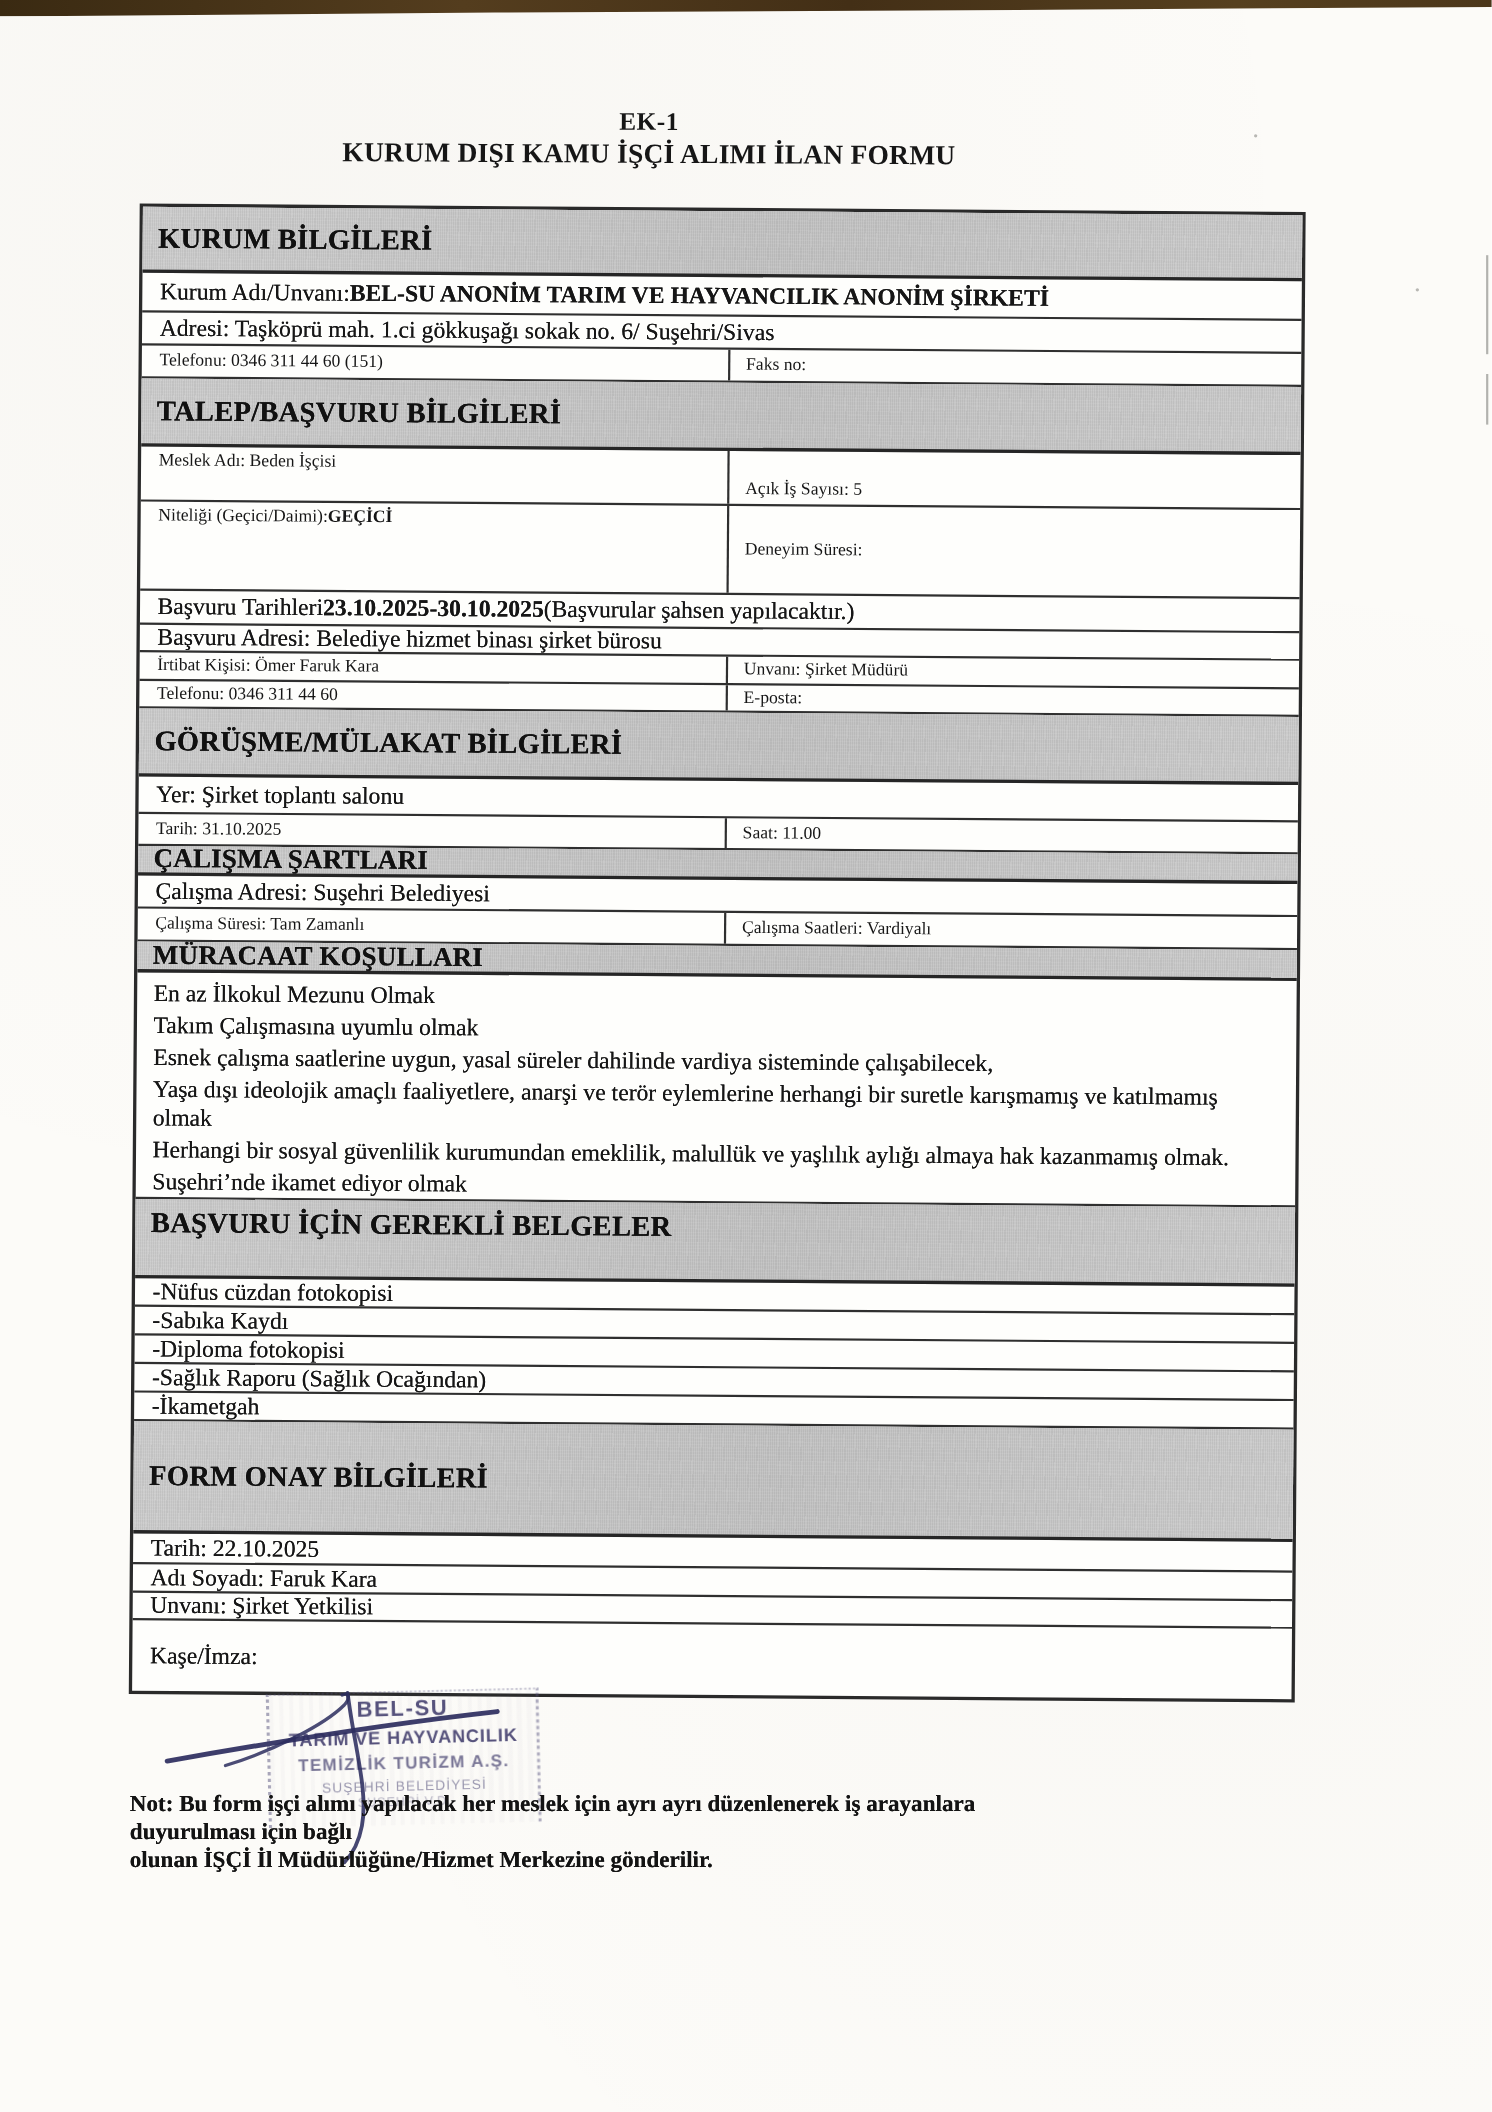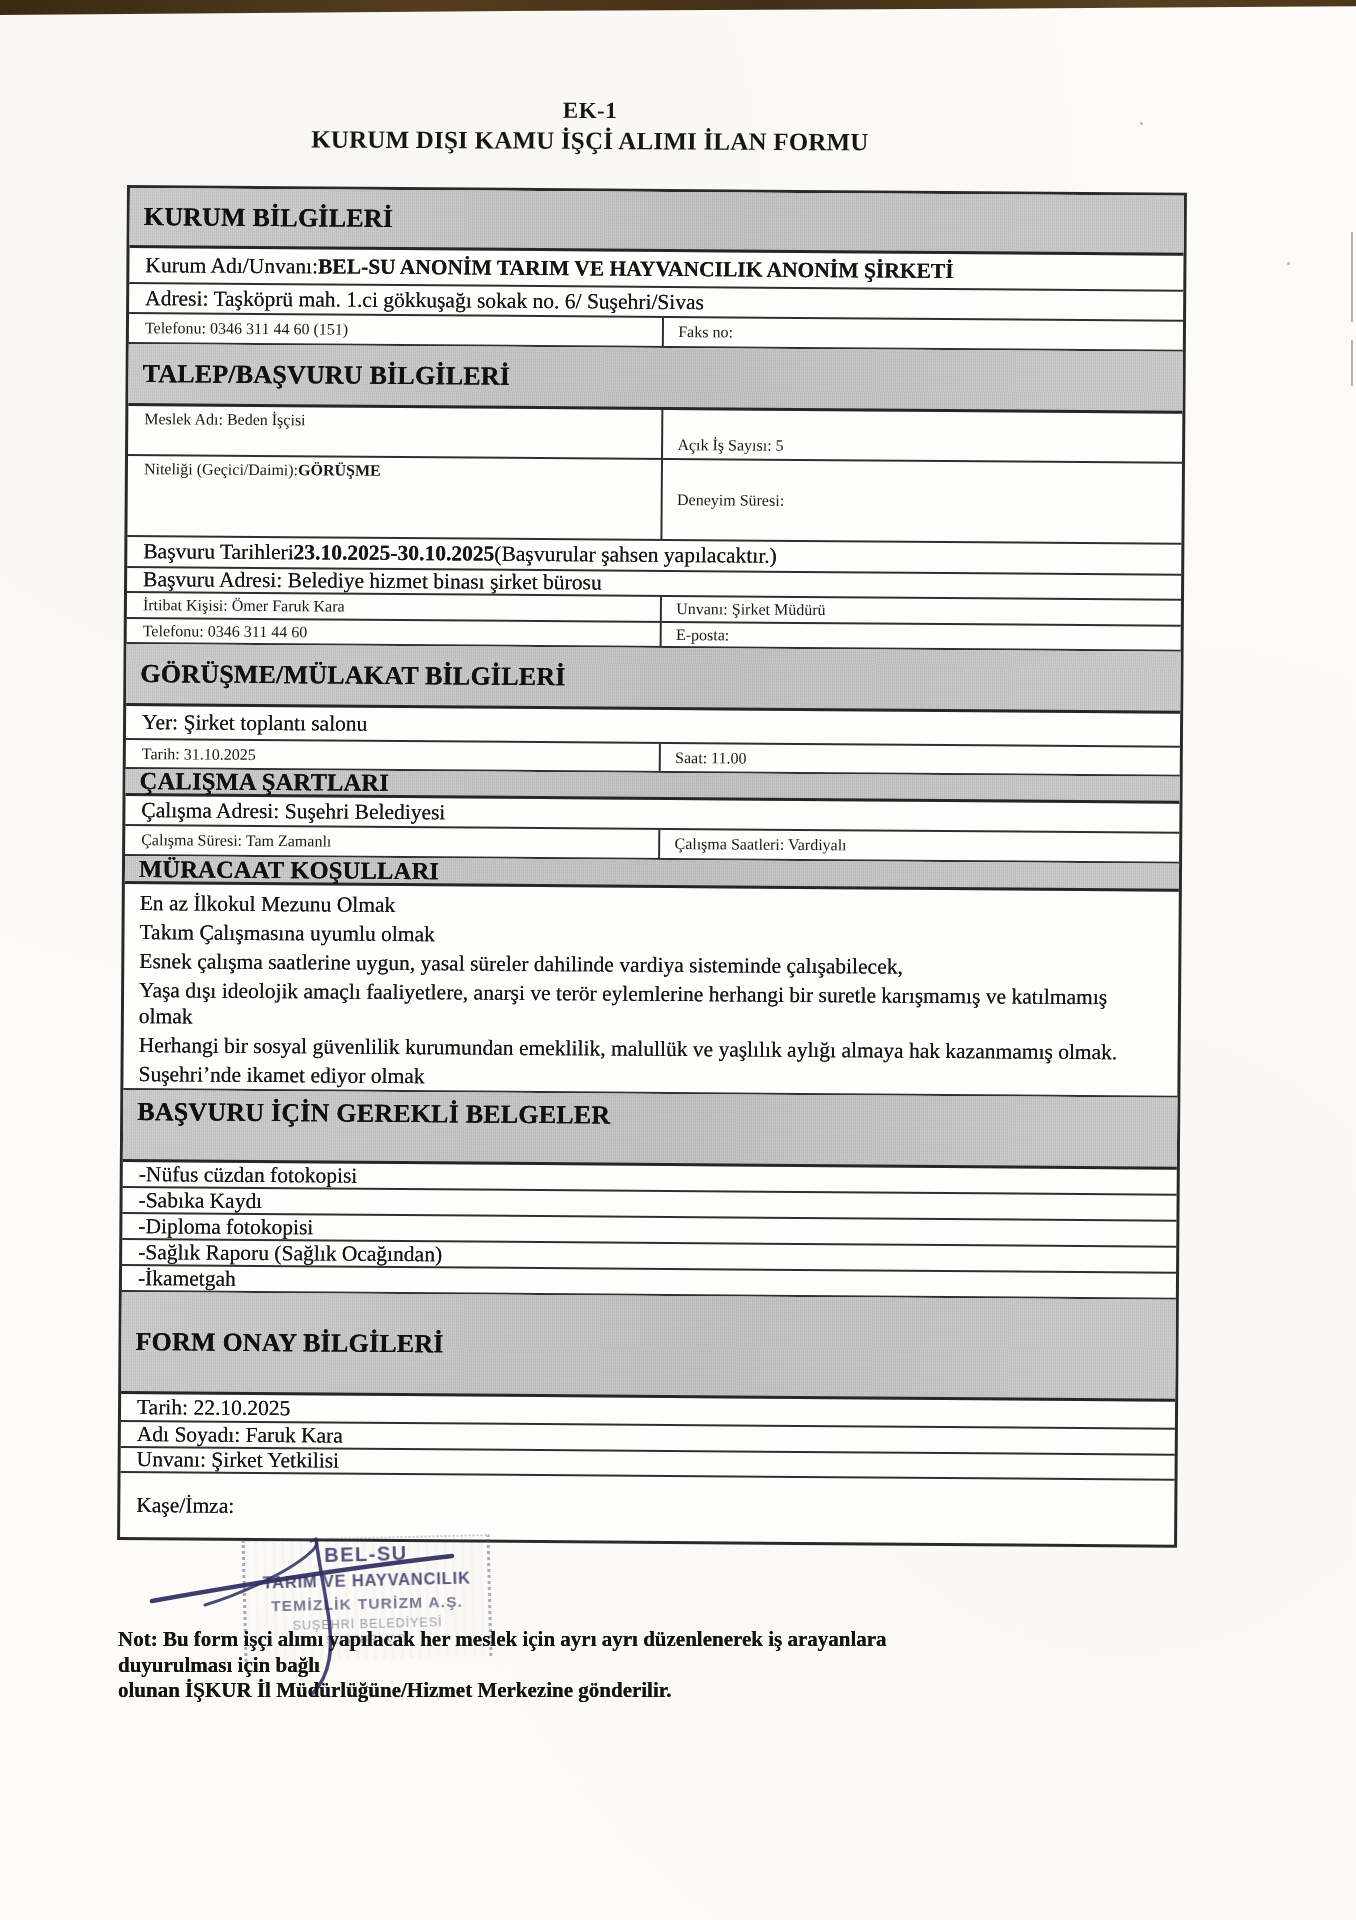--- a/index.html
+++ b/index.html
@@ -108,21 +108,21 @@
     </div>
 
     <div class="r band" style="height:62px">TALEP/BAŞVURU BİLGİLERİ</div>
     <div class="r split" style="height:50px">
       <div class="cl valign-top">Meslek Adı: Beden İşçisi</div>
       <div class="cr" style="align-items:flex-end;padding-bottom:4px">Açık İş Sayısı: 5</div>
     </div>
     <div class="r split" style="height:81px">
       <div class="cl valign-top">
         <span>Niteliği (Geçici/Daimi):</span>
-          <span class="b">GÖRÜŞME</span>
+          <span class="b">GEÇİCİ</span>
       </div>
       <div class="cr">Deneyim Süresi:</div>
     </div>
     <div class="r row" style="height:31px">
       <span>Başvuru Tarihleri </span>
         <span class="b">23.10.2025-30.10.2025</span>
         <span>(Başvurular şahsen yapılacaktır.)</span>
     </div>
     <div class="r row" style="height:25px">Başvuru Adresi: Belediye hizmet binası şirket bürosu</div>
     <div class="r split" style="height:26px">
@@ -185,21 +185,21 @@
 
   <svg class="sig" width="1356" height="1920" viewBox="0 0 1356 1920">
     <path d="M152,1601 C270,1580 380,1564 452,1556" stroke="#2c2d5e" stroke-width="4.5" fill="none" opacity="0.92" stroke-linecap="round"></path>
     <path d="M205,1605 C248,1592 295,1568 313,1550 C319,1543 317,1538 311,1541" stroke="#2c2d5e" stroke-width="3" fill="none" opacity="0.85" stroke-linecap="round"></path>
     <path d="M316,1539 C322,1588 335,1628 329,1660 C326,1676 319,1687 313,1693" stroke="#2c2d5e" stroke-width="3.5" fill="none" opacity="0.88" stroke-linecap="round"></path>
   </svg>
 
   <div class="note">
     <span>Not:</span><span> Bu form işçi alımı yapılacak her meslek için ayrı ayrı düzenlenerek iş arayanlara duyurulması için bağlı</span>
     <br>
-    <span>olunan İŞKUR İl Müdürlüğüne/Hizmet Merkezine gönderilir.</span>
+    <span>olunan İŞÇİ İl Müdürlüğüne/Hizmet Merkezine gönderilir.</span>
   </div>
 
   <div class="edge-mark" style="left:1351px;top:232px;height:90px"></div>
   <div class="edge-mark" style="left:1351px;top:340px;height:46px"></div>
   <div class="speck" style="left:1287px;top:262px"></div>
   <div class="speck" style="left:1140px;top:122px"></div>
 
 </div>
 
 </body></html>

